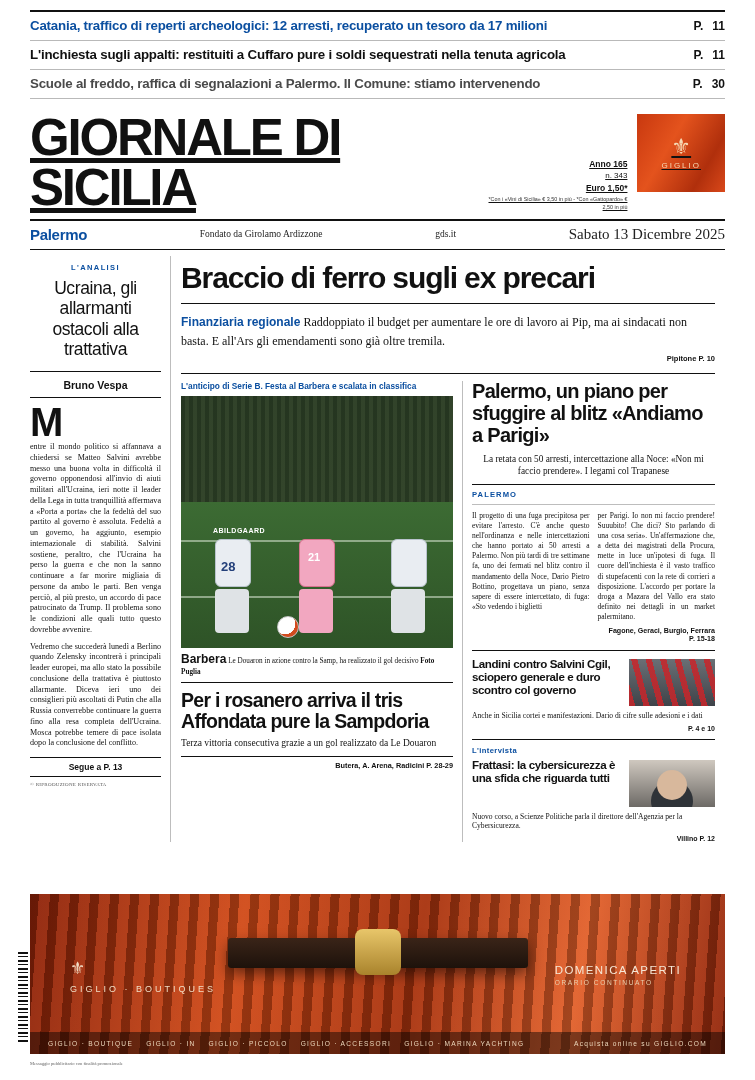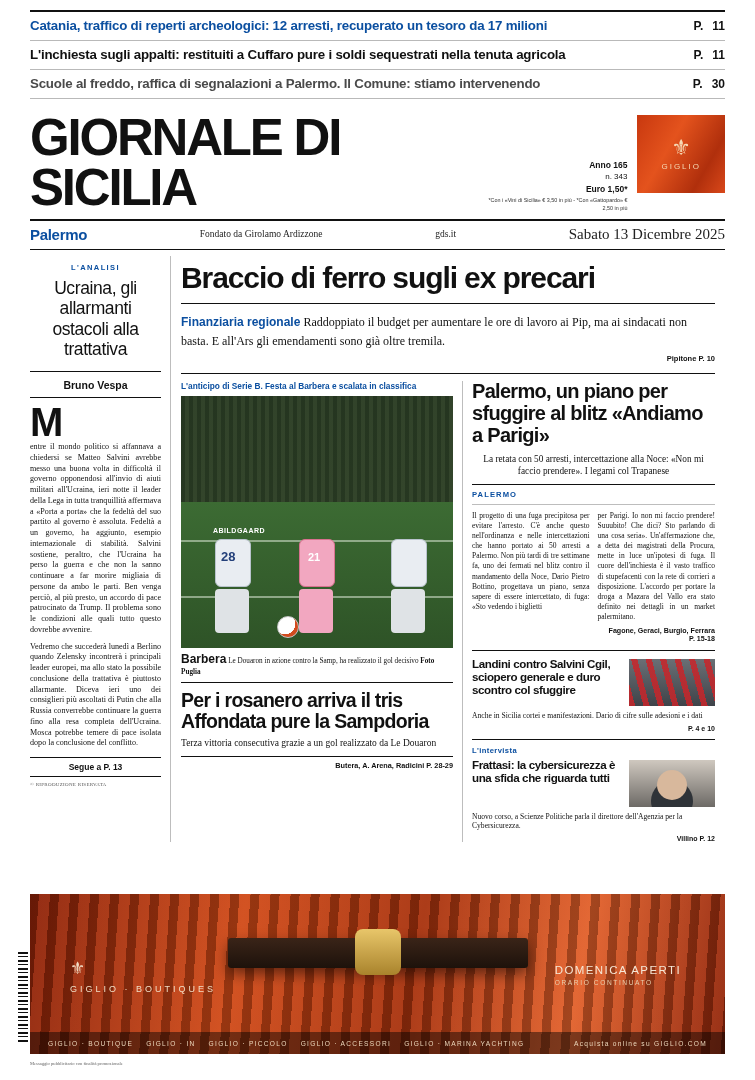--- a/index.html
+++ b/index.html
@@ -28,22 +28,23 @@
   .t-black{color:#111;}
   .t-gray{color:#4a4a4a;}
   .teaser-page{
     font-family:"Liberation Sans", sans-serif;
     font-size:12px;font-weight:bold;white-space:nowrap;margin-left:14px;
   }
   .teaser-page .pg{margin-left:9px;}
 
   
   .masthead{
-    display:flex;align-items:flex-end;justify-content:space-between;
+    display:flex;align-items:center;justify-content:space-between;
     padding:4px 30px 0 30px;
+    text-decoration:underline;
   }
   .logo{
     font-family:"Liberation Sans", sans-serif;
     font-weight:bold;
     font-size:51px;
     letter-spacing:-2.2px;
     line-height:0.98;
     margin-top:6px;
   }
   .mast-right{display:flex;align-items:flex-start;gap:10px;margin-top:6px;}
@@ -146,21 +147,21 @@
   .pitch{position:absolute;left:0;right:0;bottom:0;height:58%;
     background:linear-gradient(#3c6b33,#2e5327);}
   .pitch-line{position:absolute;left:0;right:0;height:2px;background:#d8e6d4;opacity:.55;}
   .crowd{position:absolute;left:0;right:0;top:0;height:44%;
     background:repeating-linear-gradient(90deg,#24331f 0 4px,#32422a 4px 8px);opacity:.9;}
   .pl{position:absolute;bottom:6%;}
   .pl .shirt{width:34px;height:46px;border-radius:6px;}
   .pl .legs{width:34px;height:44px;background:#dfe3e6;border-radius:4px;margin-top:2px;}
   .p1{left:34px;}
   .p1 .shirt{background:#e9edf2;border:1px solid #b9c3cd;}
-  .p1 .num{position:absolute;top:10px;left:6px;font-family:"Liberation Sans",sans-serif;
+  .p1 .num{position:absolute;top:20px;left:6px;font-family:"Liberation Sans",sans-serif;
     font-weight:bold;font-size:13px;color:#24407a;}
   .p1 .name{position:absolute;top:-12px;left:-2px;font-family:"Liberation Sans",sans-serif;
     font-weight:bold;font-size:7px;color:#fff;letter-spacing:.5px;}
   .p2{left:118px;}
   .p2 .shirt{background:#f2a7c0;border:1px solid #d9718f;}
   .p2 .legs{background:#f2a7c0;}
   .p2 .num{position:absolute;top:12px;left:9px;font-family:"Liberation Sans",sans-serif;
     font-weight:bold;font-size:11px;color:#fff;}
   .p3{right:26px;}
   .p3 .shirt{background:#e9edf2;border:1px solid #b9c3cd;}
@@ -380,21 +381,21 @@
               </div>
           </div>
           <div class="right-by">
             <span>Fagone, Geraci, Burgio, Ferrara</span>
             <span class="pg">P. 15-18</span>
           </div>
 
           <div class="brief">
             <div class="brief-row">
               <div class="brief-txt">
-                <div class="brief-head">Landini contro Salvini Cgil, sciopero generale e duro scontro col sfuggire</div>
+                <div class="brief-head">Landini contro Salvini Cgil, sciopero generale e duro scontro col governo</div>
               </div>
               <div class="brief-photo flags"></div>
             </div>
             <div class="brief-body">Anche in Sicilia cortei e manifestazioni. Dario di cifre sulle adesioni e i dati</div>
             <div class="brief-by">P. 4 e 10</div>
           </div>
 
           <div class="brief">
             <div class="kicker-blue">L'intervista</div>
             <div class="brief-row">

